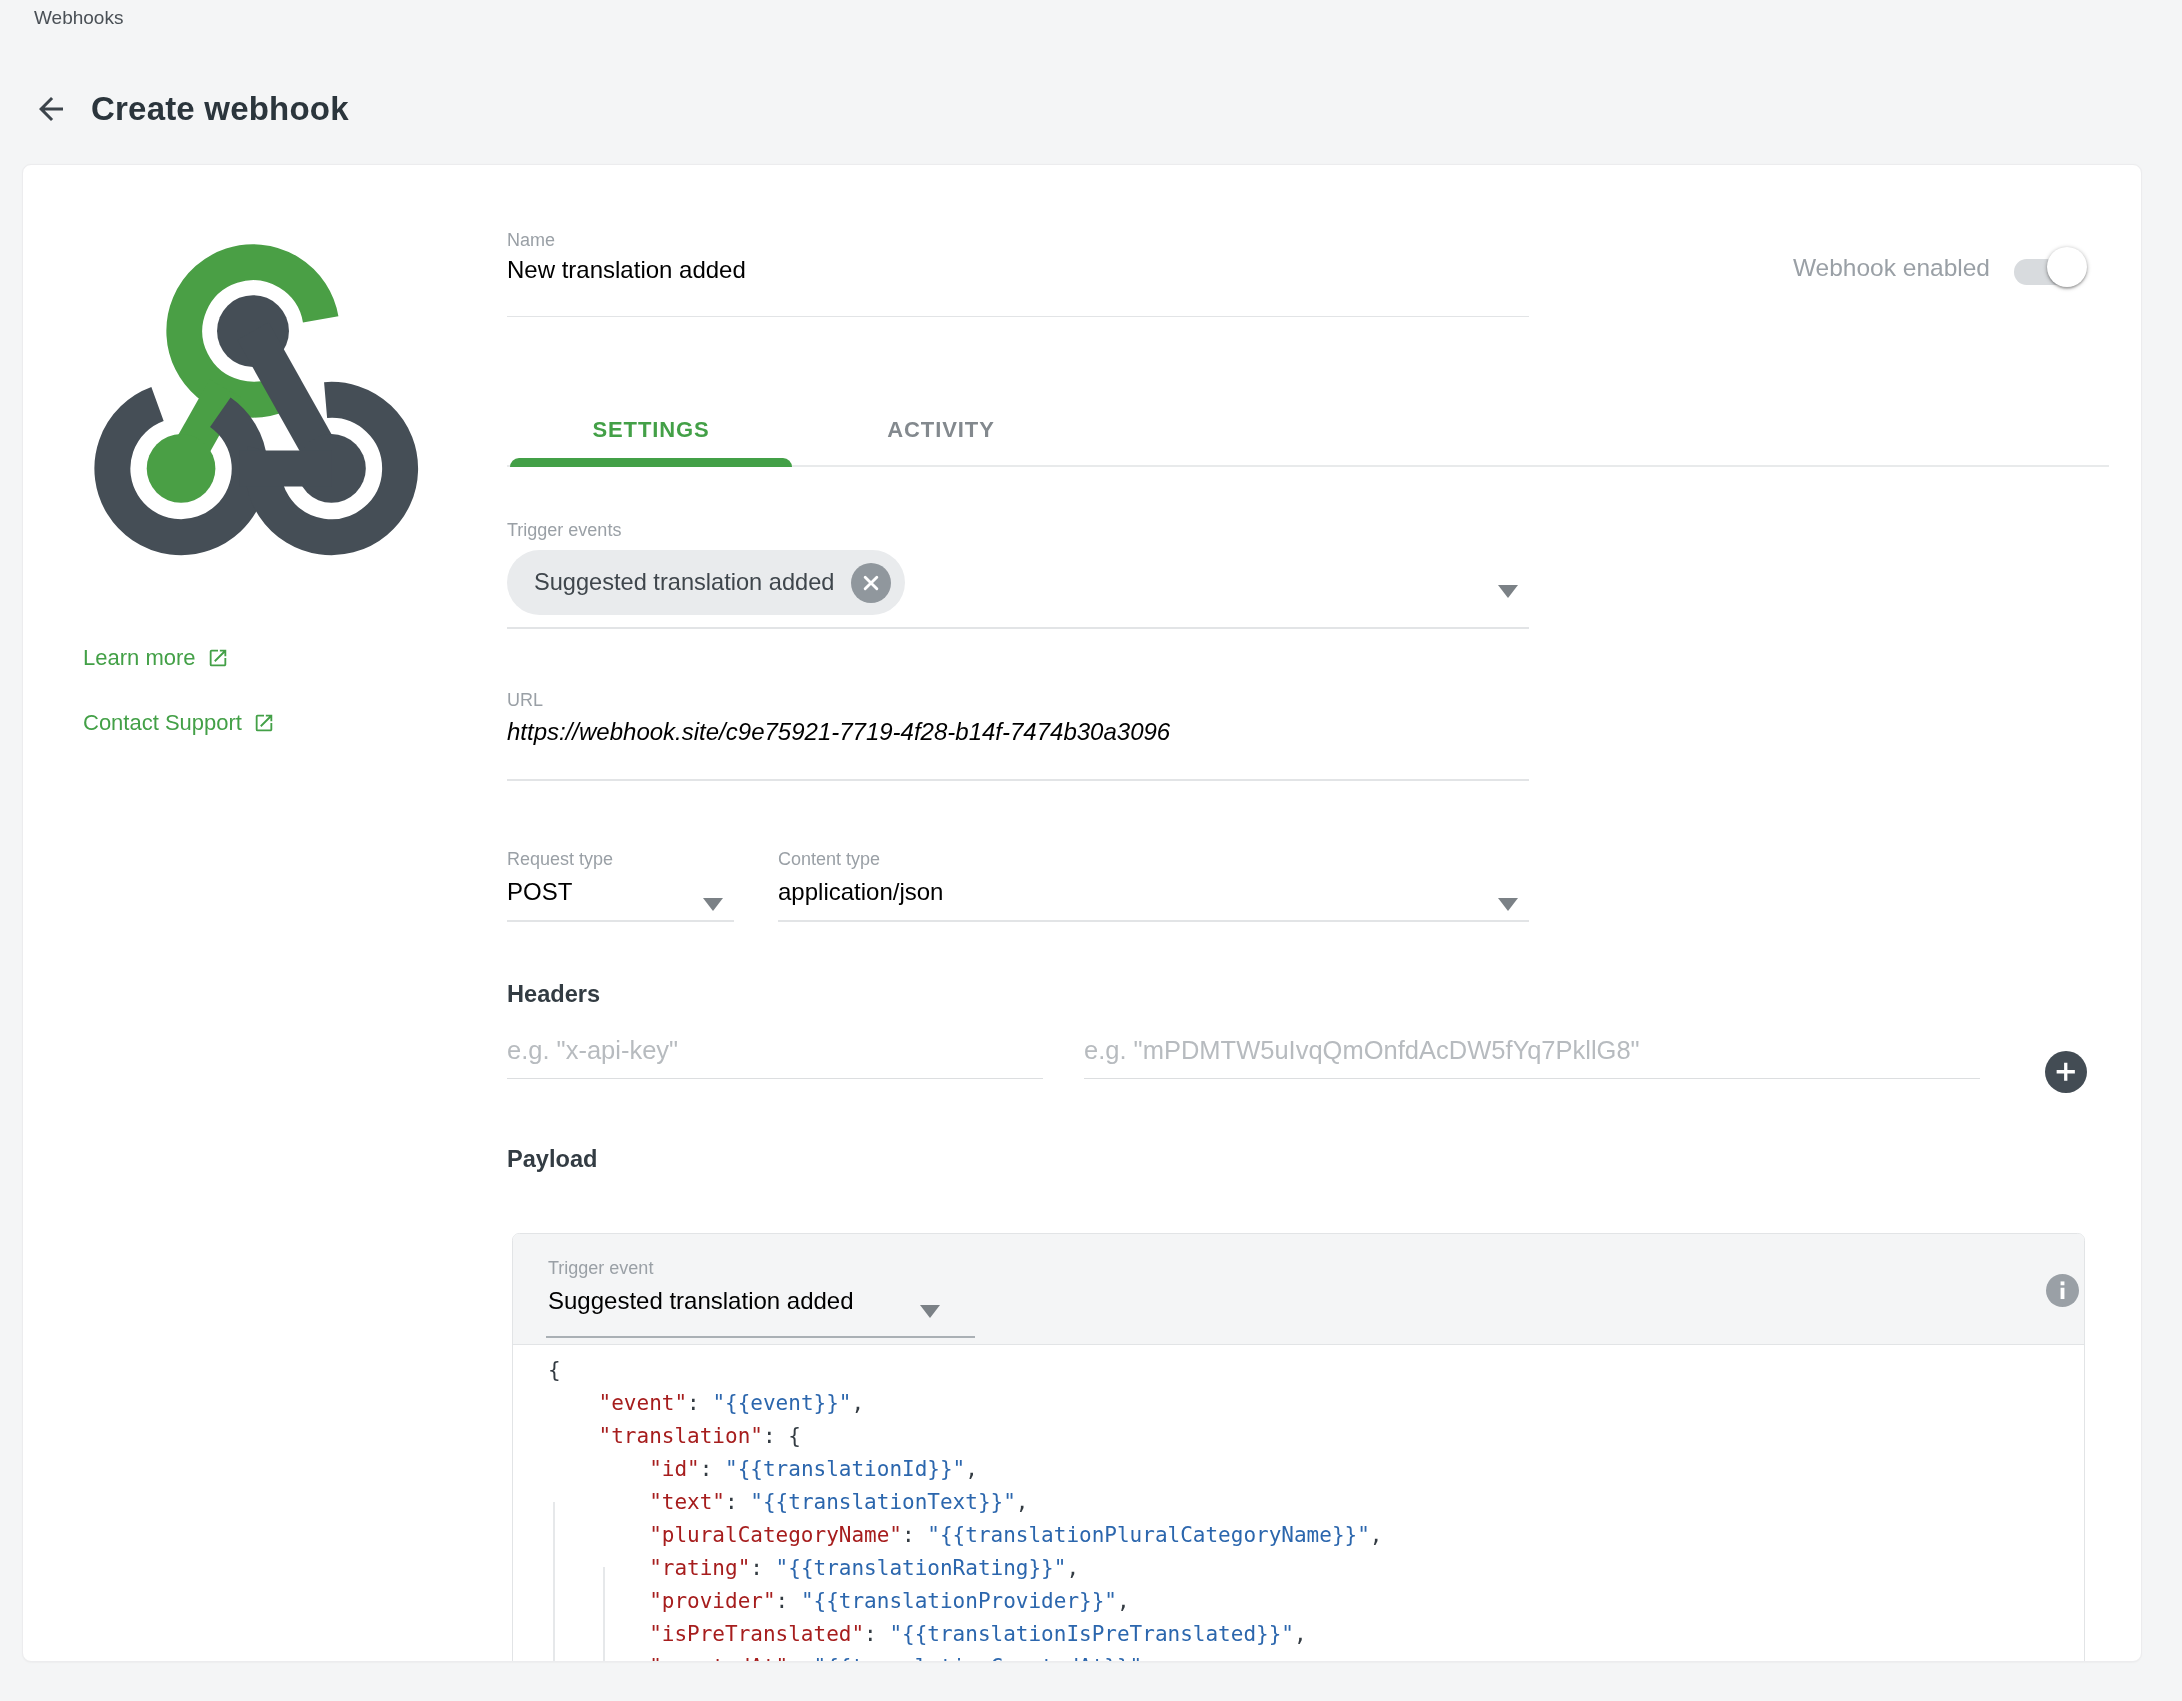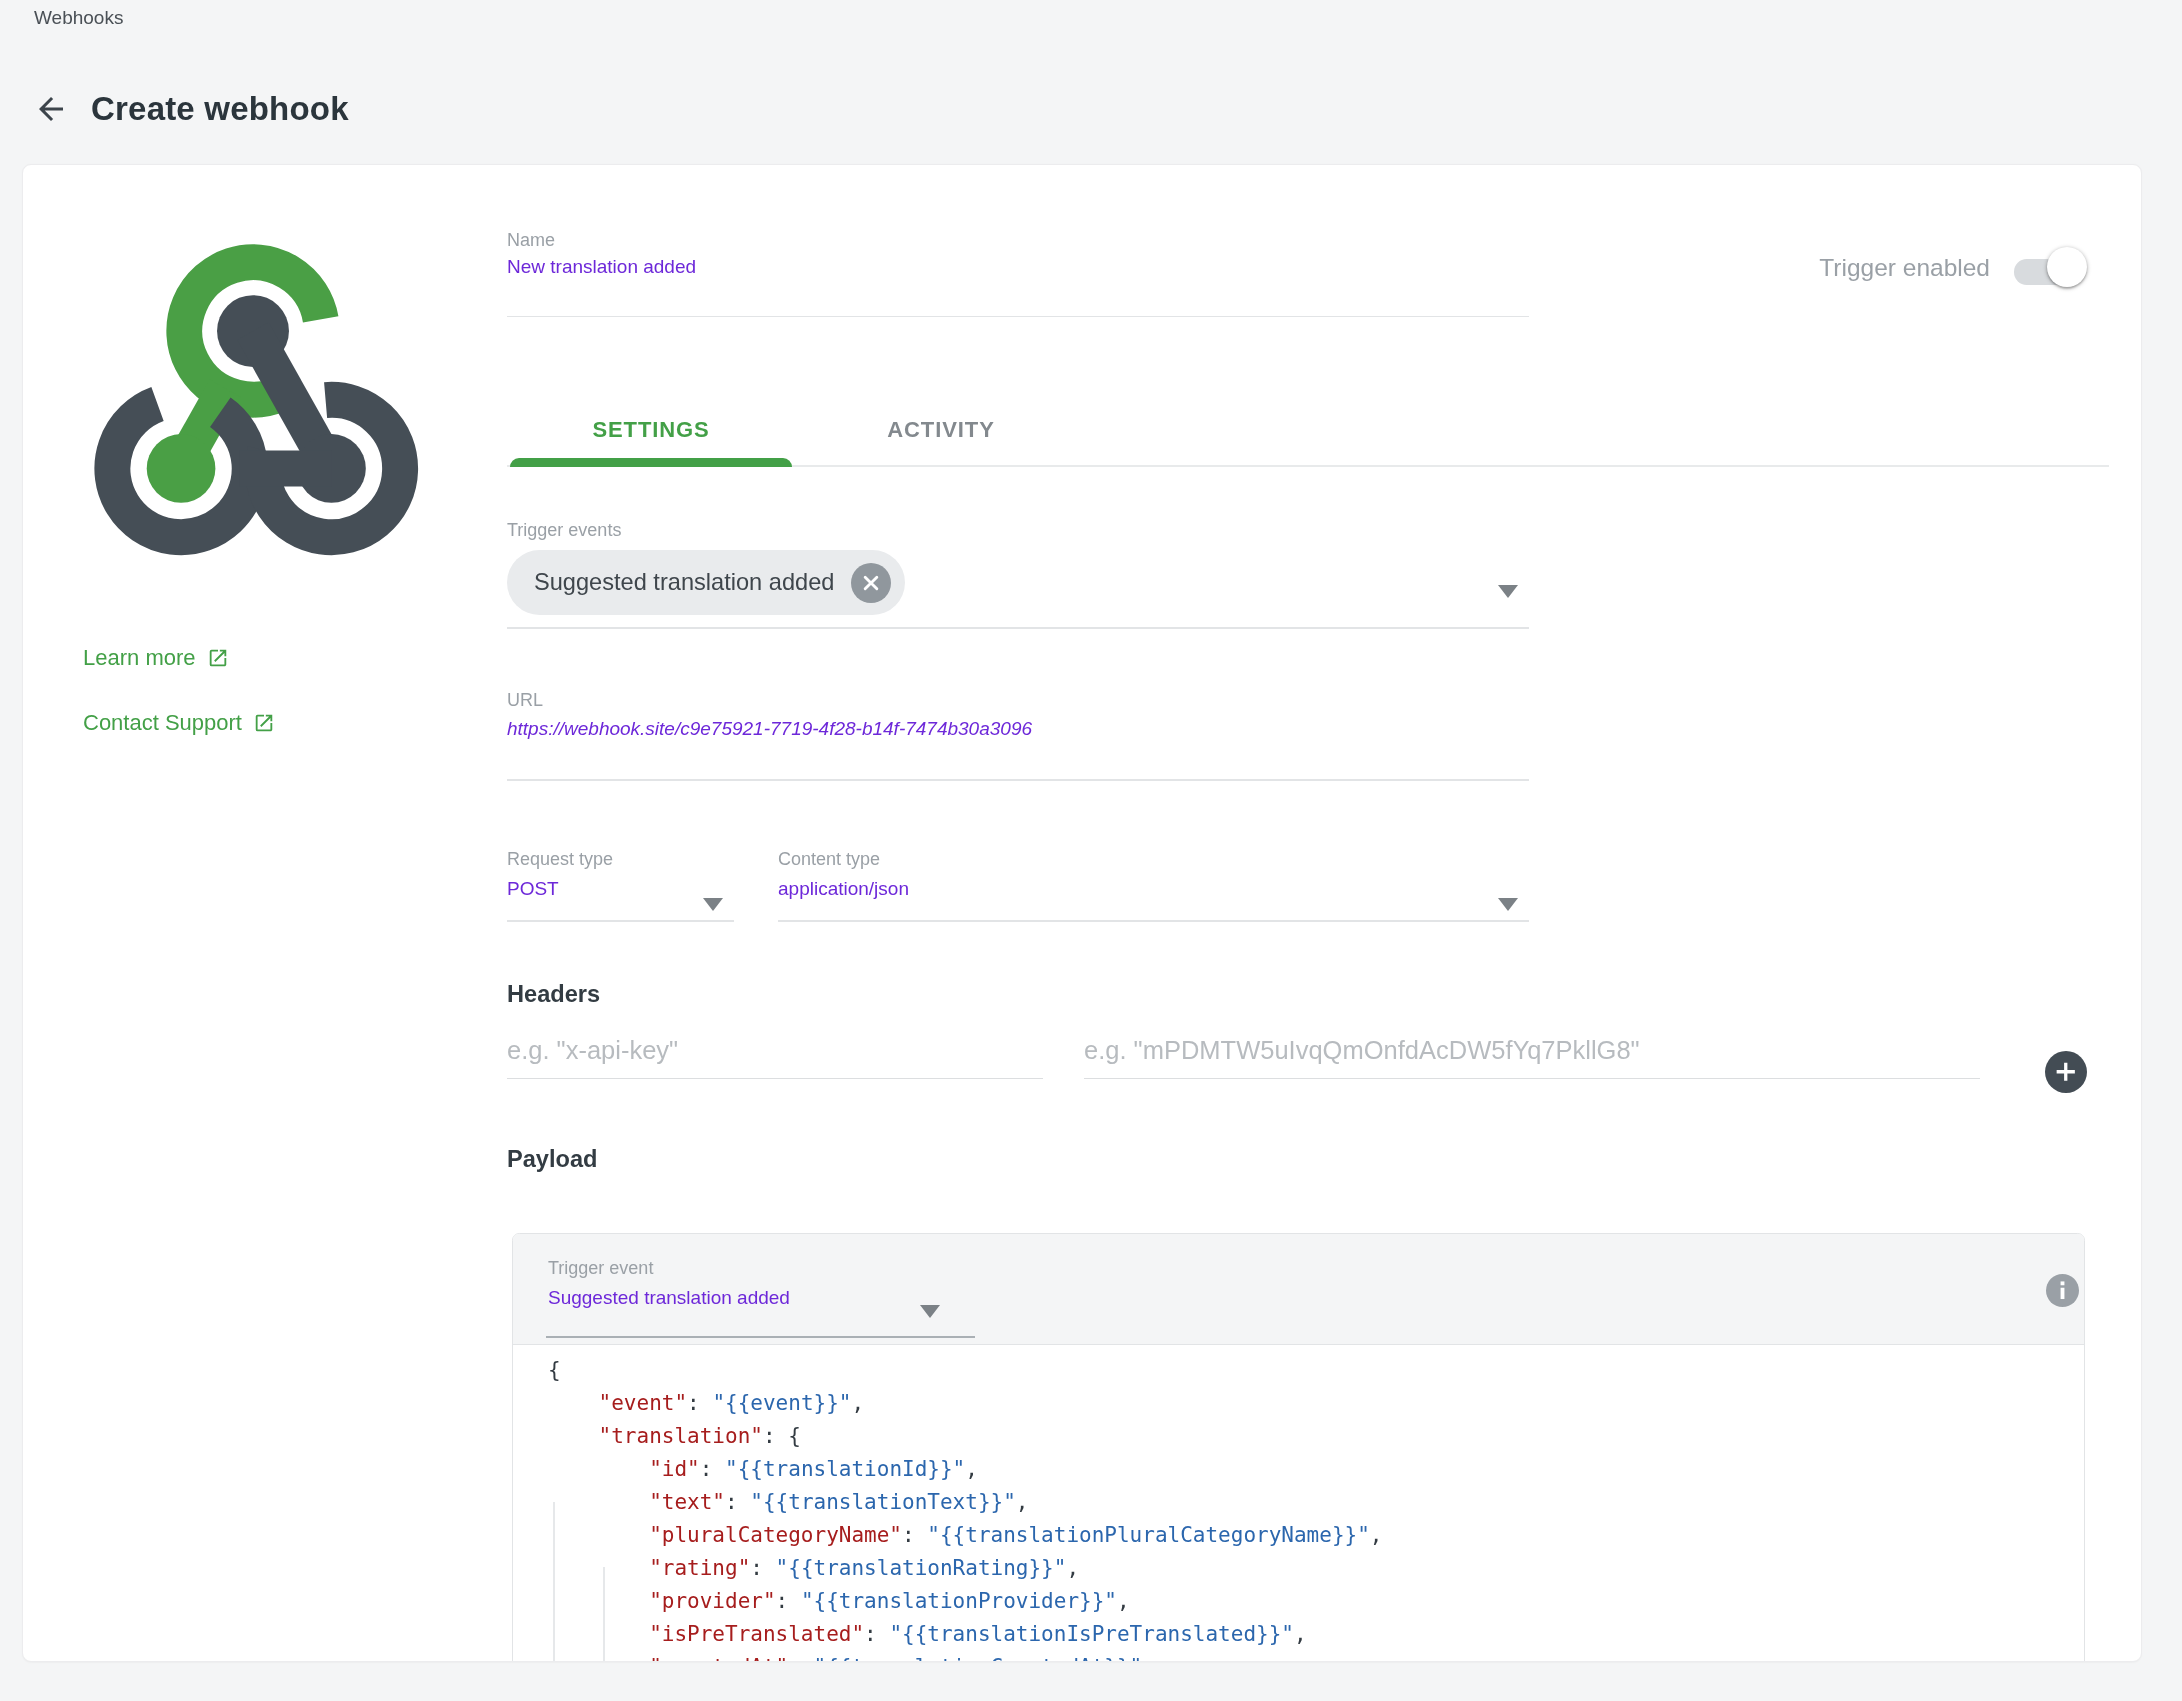--- a/index.html
+++ b/index.html
@@ -28,21 +28,21 @@
   }
 
   
   .logo { left:55px; top:68px; width:350px; height:327px; }
   .ext-link { left:60px; display:flex; align-items:center; gap:11px;
     font-size:22px; color:var(--green,#43a047); cursor:pointer; }
   .ext-link svg { width:22px; height:22px; fill:var(--green,#43a047); }
 
   
   .field-label { font-size:18px; color:#9aa0a6; }
-  .field-value { font-size:19px; color:#6d28d9; background:transparent; border:none; outline:none;
+  .field-value { font-size:24px; color:#000000; background:transparent; border:none; outline:none;
     font-family:"Liberation Sans", sans-serif; width:100%; padding:0; }
   .underline { height:1.8px; background:#e2e4e6; }
 
   
   .toggle-label { left:1727px; top:89px; width:240px; text-align:right; font-size:24.5px; color:#9aa0a6; }
   .switch { left:1989px; top:78px; width:78px; height:47px; cursor:pointer; }
   .switch .track { position:absolute; left:1.8px; top:16.4px; width:65px; height:25.5px; border-radius:12.7px; background:#d8dbde; }
   .switch .thumb { position:absolute; left:35px; top:3.6px; width:40px; height:40px; border-radius:50%;
     background:#fff; box-shadow:0 0.9px 4.5px rgba(0,0,0,0.35), 0 1.8px 1.8px rgba(0,0,0,0.18); }
 
@@ -142,21 +142,21 @@
     <span>Contact Support</span>
     <svg viewBox="0 0 24 24">
       <path d="M19 19H5V5h7V3H5a2 2 0 0 0-2 2v14a2 2 0 0 0 2 2h14c1.1 0 2-.9 2-2v-7h-2v7zM14 3v2h3.59l-9.83 9.83 1.41 1.41L19 6.41V10h2V3h-7z"></path>
     </svg>
   </div>
 
   <div class="abs field-label" style="left:484px; top:65px;">Name</div>
   <input class="abs field-value" style="left: 484px; top: 91px; width: 1022px;" value="New translation added">
   <div class="abs underline" style="left:484px; top:151px; width:1022px; height:1.4px;"></div>
 
-  <div class="abs toggle-label">Trigger enabled</div>
+  <div class="abs toggle-label">Webhook enabled</div>
   <div class="abs switch">
     <div class="track"></div>
     <div class="thumb"></div>
   </div>
 
   <div class="abs tab tab-activity">ACTIVITY</div>
   <div class="abs tab tab-settings">SETTINGS</div>
   <div class="abs tab-divider"></div>
   <div class="abs tab-indicator"></div>
 

